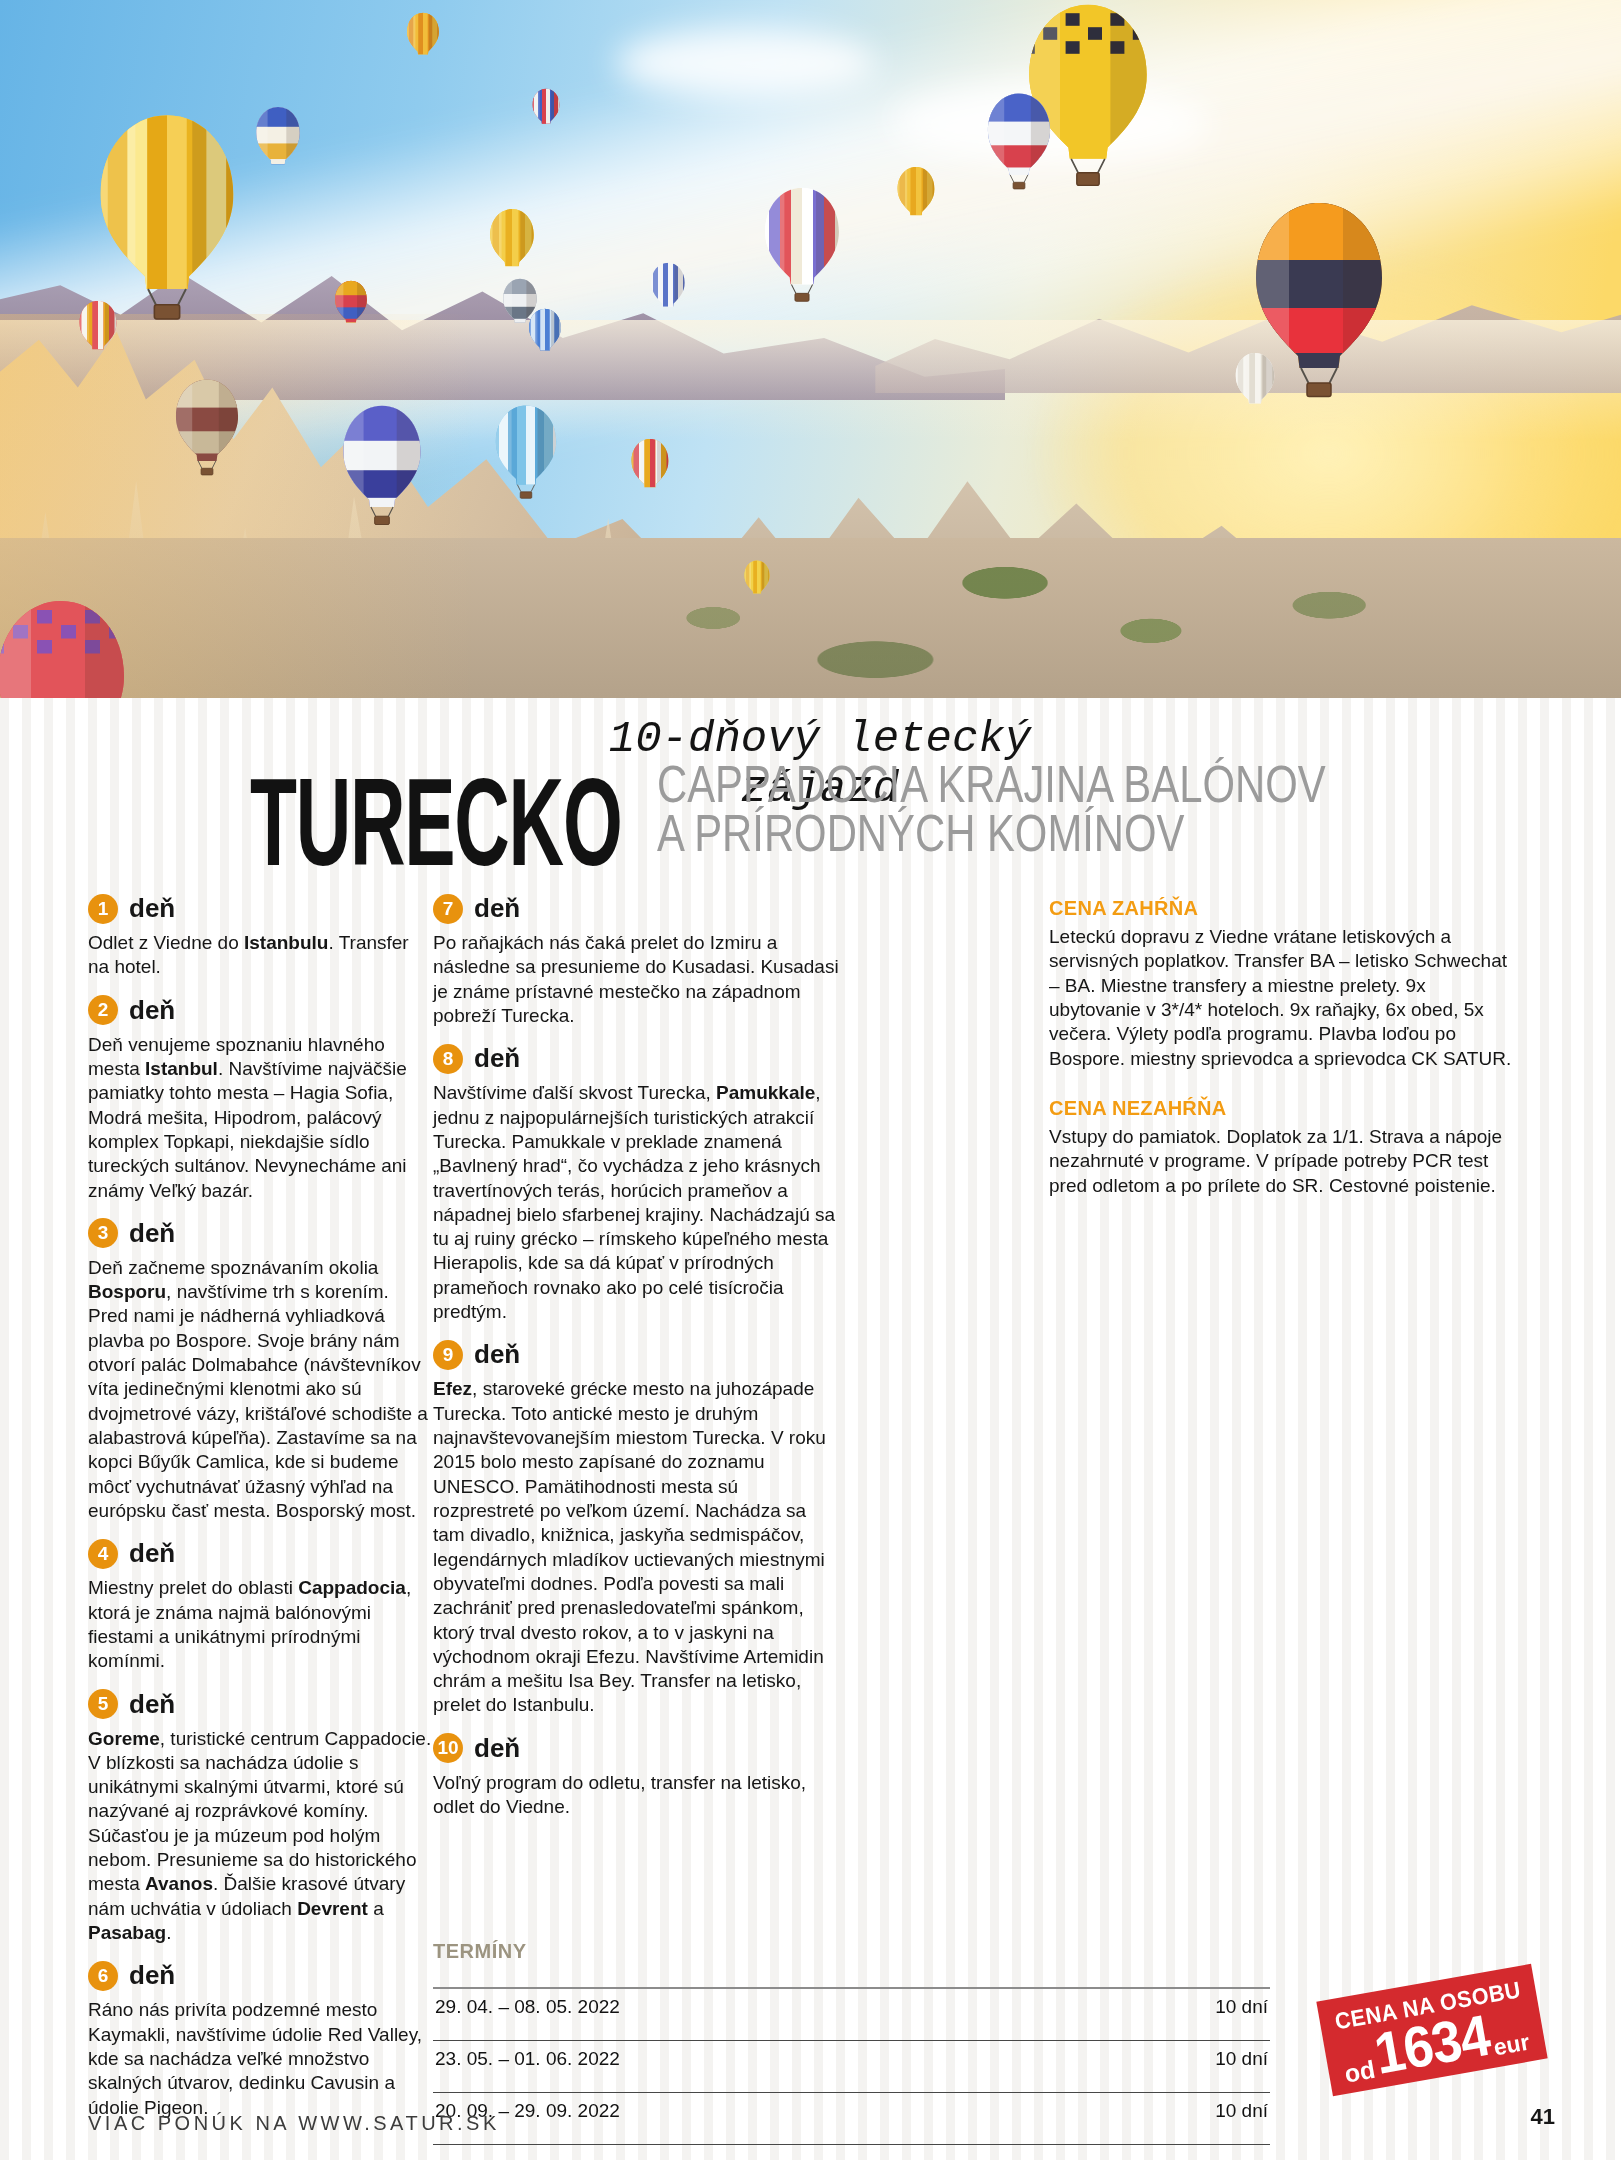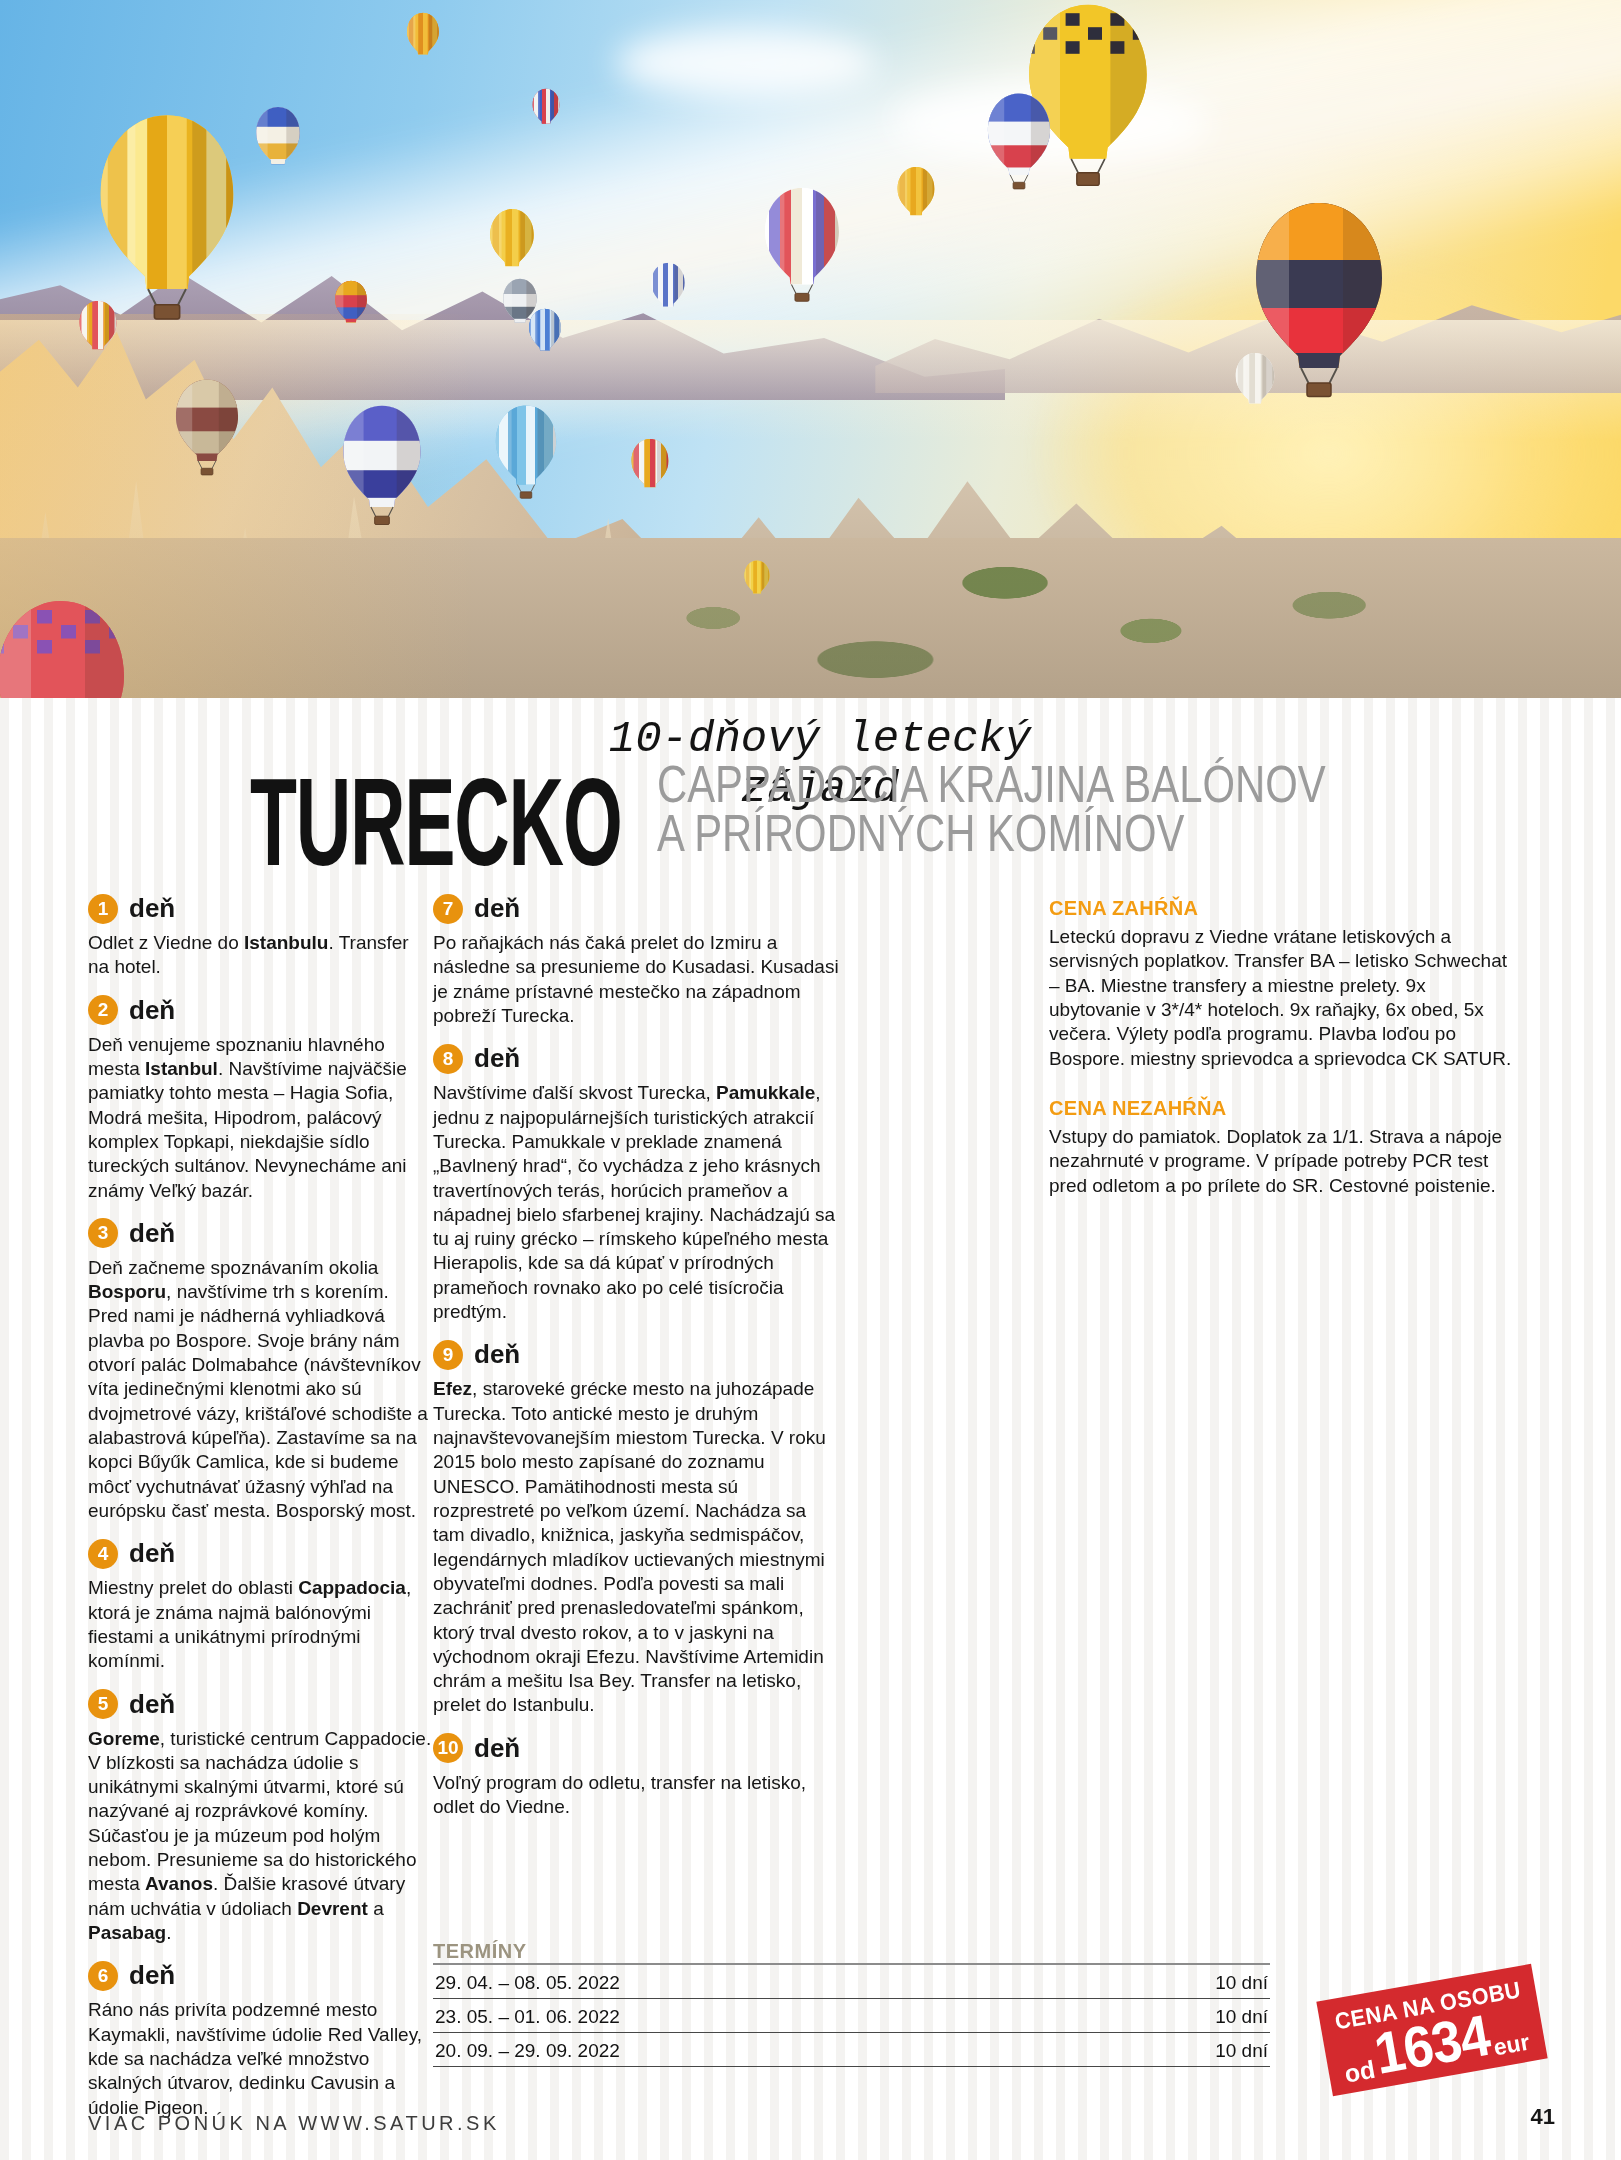--- a/index.html
+++ b/index.html
@@ -63,23 +63,23 @@
   .day-header:first-child{margin-top:0;}
   .day-circle{flex:0 0 auto;width:30px;height:30px;border-radius:50%;color:#fff;
          font-weight:bold;font-size:19px;display:flex;align-items:center;justify-content:center;}
   .day-label{font-weight:bold;font-size:26px;}
   .day-text{margin:0 0 10px;font-size:19px;line-height:1.28;}
   .price-header{font-weight:bold;font-size:20px;margin:0 0 5px;letter-spacing:.3px;}
   .price-header.second{margin-top:26px;}
   .price-text{margin:0;font-size:19px;line-height:1.28;}
   
   .terminy{position:absolute;left:433px;top:1940px;width:837px;}
-  .terminy-title{font-weight:bold;font-size:20px;letter-spacing:.5px;padding-bottom:0;border-bottom:2px solid #8c8c8c;}
+  .terminy-title{font-weight:bold;font-size:20px;letter-spacing:.5px;padding-bottom:24px;border-bottom:2px solid #8c8c8c;}
   .terminy-row{display:flex;justify-content:space-between;font-size:19px;color:#121212;
-         padding:7px 2px 4px;border-bottom:1.5px solid #474747;}
+         padding:7px 2px 22px;border-bottom:1.5px solid #474747;}
   
   .badge{position:absolute;left:1323px;top:1982px;width:218px;height:96px;transform:rotate(-10deg);
          color:#fff;display:flex;flex-direction:column;align-items:center;justify-content:center;gap:0;}
   .badge-line1{font-weight:bold;font-size:23px;letter-spacing:.5px;transform:scaleX(.94);white-space:nowrap;}
   .badge-line2{display:flex;align-items:flex-end;line-height:.8;margin-top:2px;}
   .badge-prefix{font-weight:bold;font-size:25px;}
   .badge-amount{font-weight:bold;font-size:58px;letter-spacing:-1px;transform:scaleX(.92);margin:0 -2px;}
   .badge-cur{font-weight:bold;font-size:23px;}
   
   .footer-link{position:absolute;left:88px;top:2112px;font-size:20px;letter-spacing:3.5px;color:#3c3c3c;}

